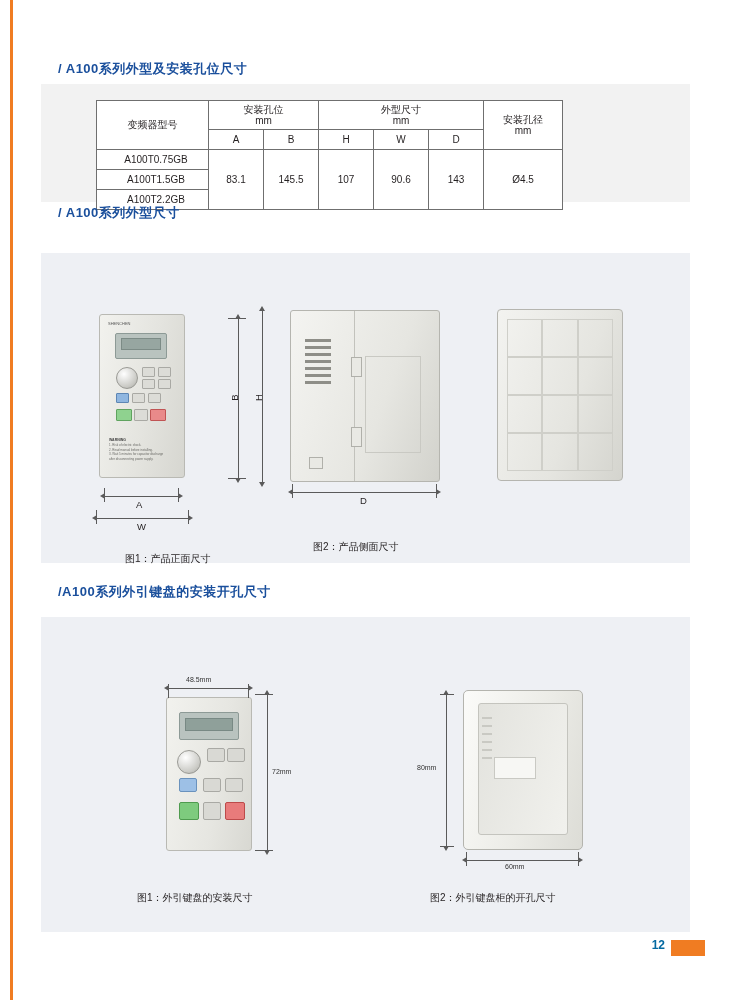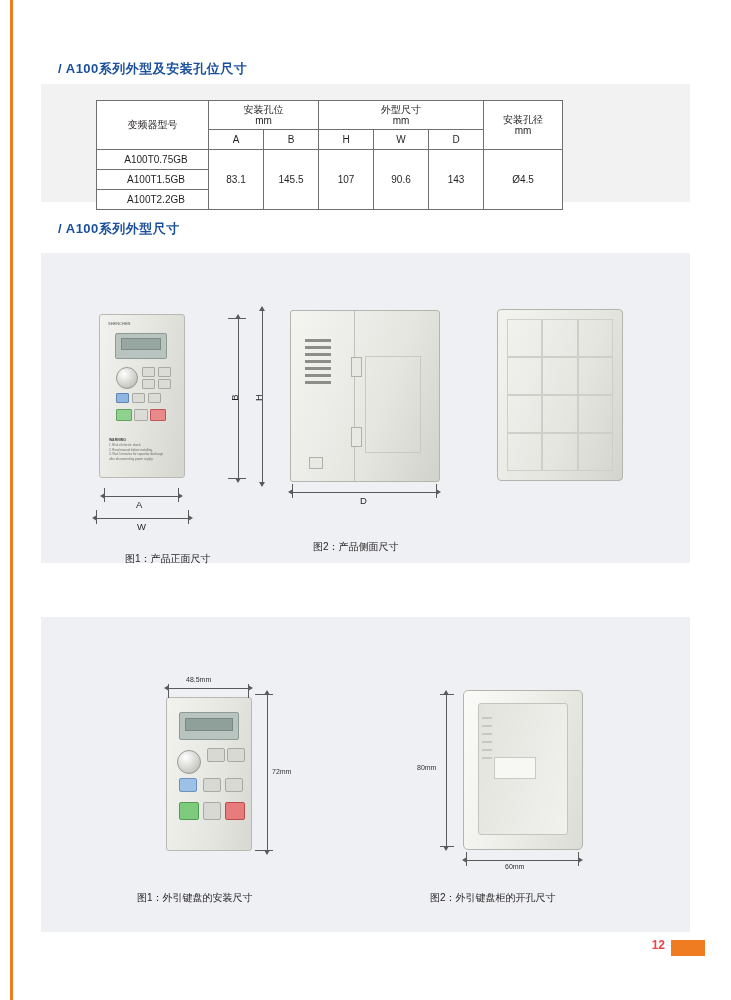--- a/index.html
+++ b/index.html
@@ -32,21 +32,21 @@
   }
   .section-title {
     position: absolute;
     font-size: 13px;
     font-weight: bold;
     color: #1a4f9c;
     letter-spacing: 0.5px;
     white-space: nowrap;
   }
   .title-1 { left: 58px; top: 60px; }
-  .title-2 { left: 58px; top: 220px; }
+  .title-2 { left: 58px; top: 204px; }
   .title-3 { left: 58px; top: 583px; }
 
   
   .table-wrap {
     position: absolute;
     left: 41px;
     top: 84px;
     width: 649px;
     height: 118px;
     background: #f2f2f2;
@@ -254,21 +254,21 @@
     position: absolute; left: 18px; top: 26px; width: 10px; height: 60px;
   }
   .cutbox .ribs i { display:block; width:100%; height:2px; margin-bottom:6px; background:#c9c9c3; }
 
   .small-dim { position: absolute; font-size: 7px; color: #333; }
 
   
   .footer-num {
     position: absolute;
     right: 66px; bottom: 48px;
-    font-size: 12px; font-weight: bold; color: #ef4444;
+    font-size: 12px; font-weight: bold; color: #0369a1;
   }
   .footer-block {
     position: absolute;
     right: 26px; bottom: 44px;
     width: 34px; height: 16px;
     background: #f07c22;
   }
 </style>
 </head>
 <body>
@@ -421,20 +421,21 @@
         <div></div>
       <div></div>
         <div></div>
         <div></div>
     </div>
   </div>
 
   <div class="fig-caption" style="left:125px;top:552px;">图1：产品正面尺寸</div>
   <div class="fig-caption" style="left:313px;top:540px;">图2：产品侧面尺寸</div>
 
+  <div class="section-title title-3">/A100系列外引键盘的安装开孔尺寸</div>
 
   <div class="panel panel-3"></div>
 
   <div class="keypad">
     <div class="screen">
       <div class="lcd"></div>
     </div>
     <div class="knob"></div>
     <div class="key" style="left:40px;top:50px;"></div>
     <div class="key" style="left:60px;top:50px;"></div>

